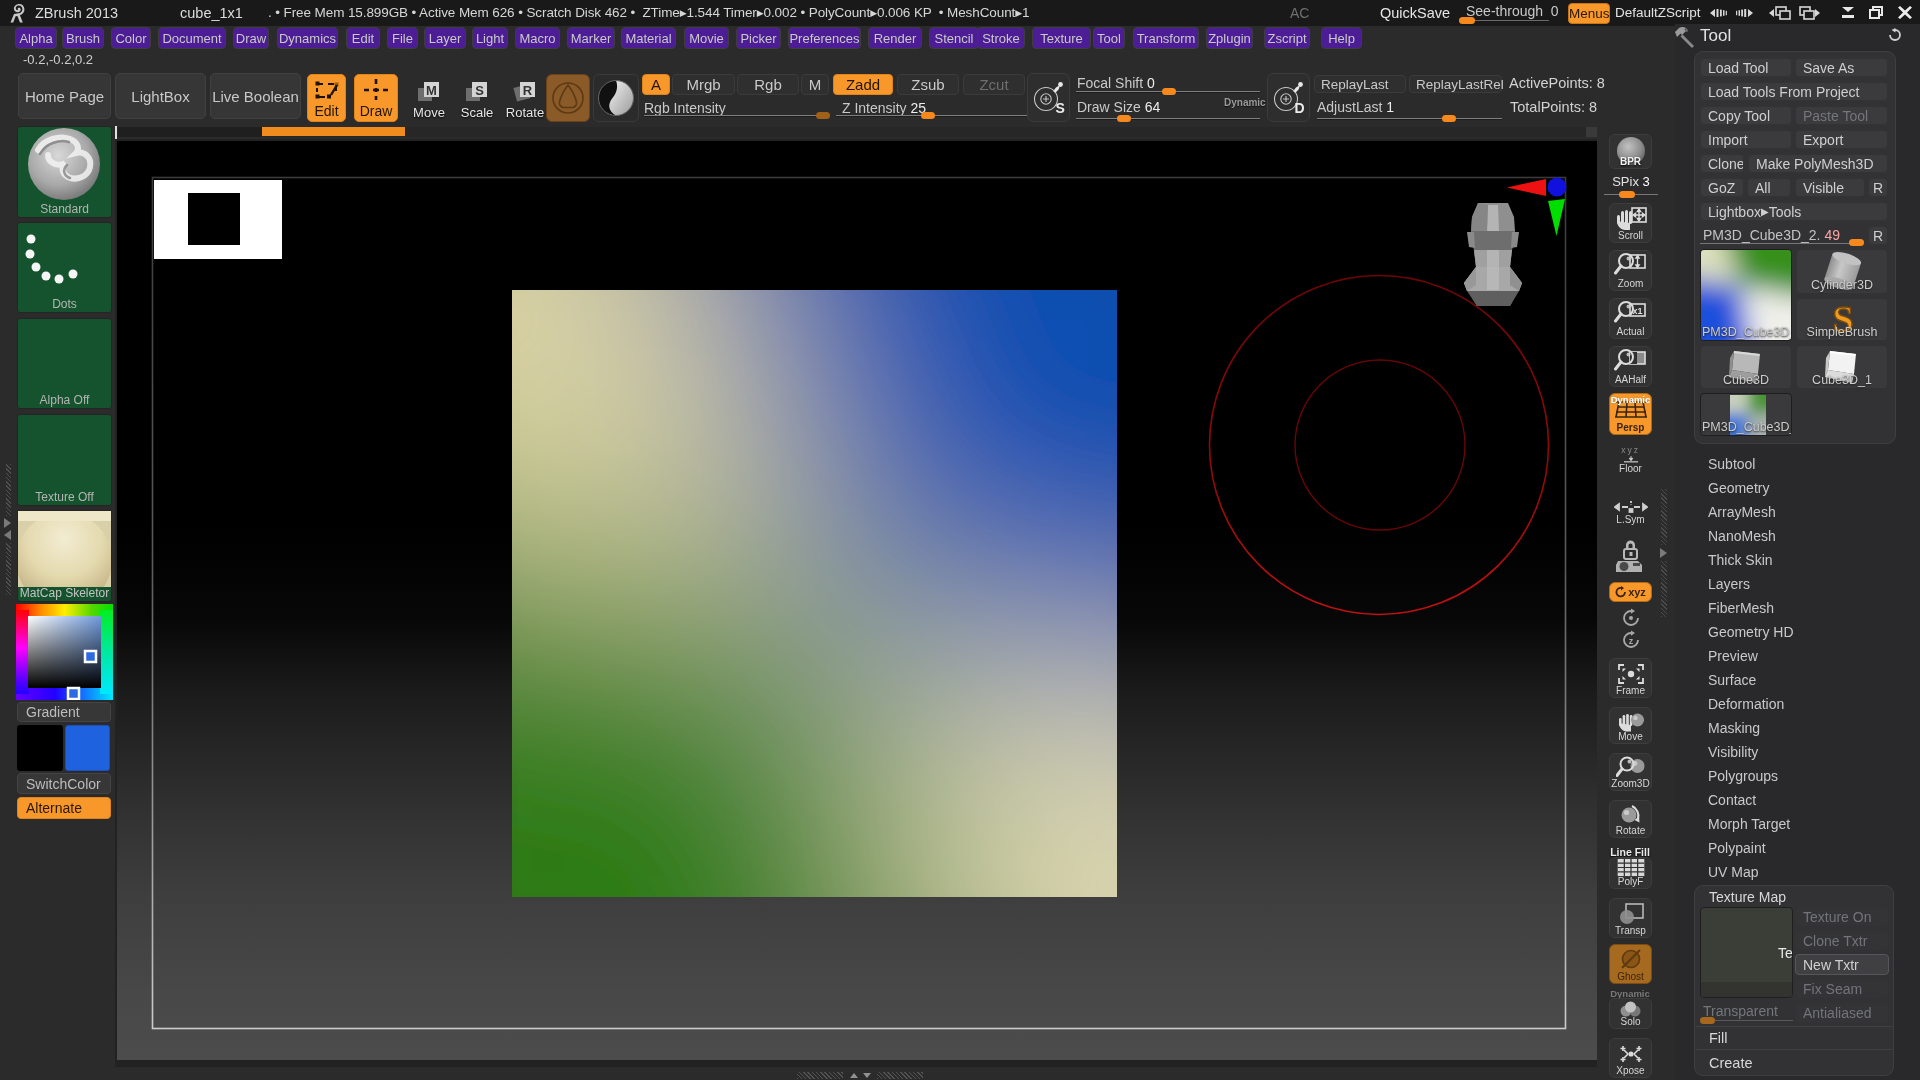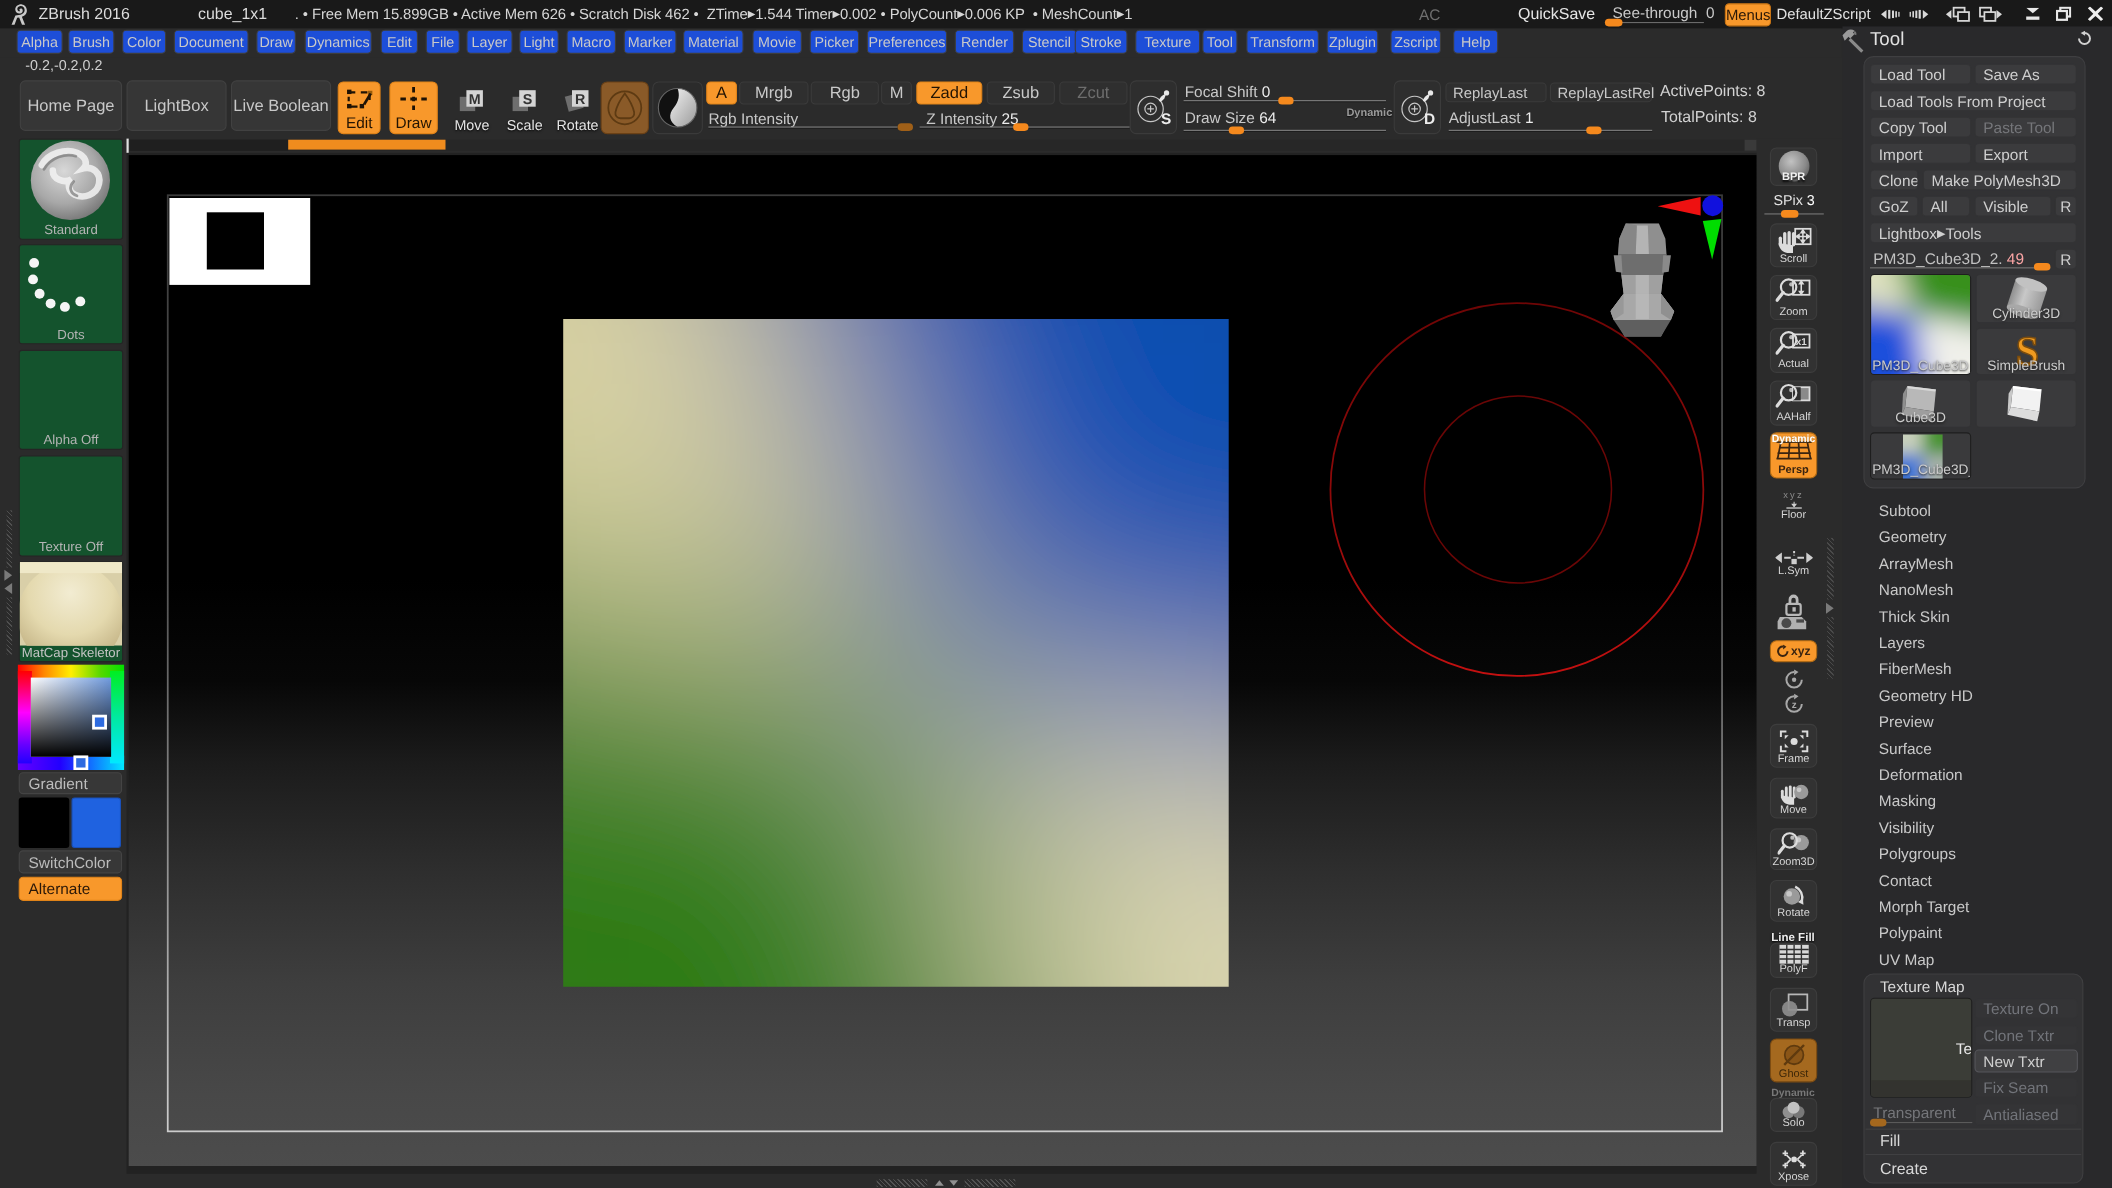--- a/index.html
+++ b/index.html
@@ -6,21 +6,21 @@
   html,body { width:1920px; height:1080px; overflow:hidden; background:#2b2b2b;
     font-family:"Liberation Sans", sans-serif; }
   .abs { position:absolute; }
   .tri { font-size:9px; font-weight:normal; vertical-align:1.5px; }
   #page { position:relative; width:1920px; height:1080px; }
 
   
   #titlebar { left:0; top:0; width:1920px; height:26px; background:#191919; color:#dcdcdc; font-size:14px; }
   #menurow { left:0; top:26px; width:1674px; height:26px; background:#2b2b2b; }
   .mbtn { position:absolute; top:1px; height:22px; line-height:21px; text-align:center;
-    background:#1d4ed8; border:1px solid #3d3d3d; border-radius:4px; color:#c9c9c9; font-size:13px;
+    background:#4c1d95; border:1px solid #3d3d3d; border-radius:4px; color:#c9c9c9; font-size:13px;
     white-space:nowrap; overflow:hidden; }
 
   
   .btn { position:absolute; background:#363636; border:1px solid #414141; border-radius:5px;
     color:#c8c8c8; font-size:15px; display:flex; align-items:center; justify-content:center; }
   .sbtn { position:absolute; background:#2f2f2f; border:1px solid #3b3b3b; border-radius:4px;
     color:#c9c9c9; font-size:15px; display:flex; align-items:center; justify-content:center; }
   .orange { background:#f8982b; border-color:#e08318; color:#231403; }
   .dimtx { color:#6e6e6e; }
   .slabel { position:absolute; color:#c9c9c9; font-size:14px; white-space:nowrap; }
@@ -51,21 +51,21 @@
     font-size:12.5px; text-shadow:0 1px 2px #222; white-space:nowrap; }
 </style>
 </head>
 <body>
 <div id="page">
 
   <div class="abs" id="titlebar">
     <svg class="abs" style="left:8px;top:3px;" width="22" height="20" viewBox="0 0 22 20">
       <path d="M12 1 C8.5 0.7 5.8 3 5.9 5.8 C6 8.2 8 9.6 10.2 9.3 C12 9 13 7.5 12.6 6 C12.2 4.7 10.7 4.3 9.9 5.2 C9.4 5.8 9.6 6.7 10.4 6.9 C9.8 7.5 8.4 7.2 7.9 6 C7.3 4.4 8.5 2.6 10.6 2.5 C12.9 2.4 14.6 4.2 14.4 6.4 C14.3 8.3 12.8 9.9 10.6 10.3 L6 11 L2.5 19.5 L5.2 19.5 L7.6 13.2 L9.4 13 L12 19.5 L14.8 19.5 L11.9 12.3 C14.9 11.3 16.7 8.9 16.4 6.1 C16.2 3.3 14.4 1.2 12 1 Z" fill="#c8c8c8"></path>
     </svg>
-    <span class="abs" style="left:35px;top:5px;font-size:14.5px;">ZBrush 2016</span>
+    <span class="abs" style="left:35px;top:5px;font-size:14.5px;">ZBrush 2013</span>
     <span class="abs" style="left:180px;top:5px;font-size:14.5px;">cube_1x1</span>
     <span class="abs" style="left:268px;top:5px;color:#d6d6d6;font-size:13.5px;letter-spacing:-0.1px;">. • Free Mem 15.899GB • Active Mem 626 • Scratch Disk 462 •&nbsp; ZTime<b class="tri">▶</b>1.544 Timer<b class="tri">▶</b>0.002 • PolyCount<b class="tri">▶</b>0.006 KP &nbsp;• MeshCount<b class="tri">▶</b>1</span>
     <span class="abs" style="left:1290px;top:5px;color:#6f6f6f;">AC</span>
     <span class="abs" style="left:1380px;top:5px;color:#e6e6e6;font-size:14.5px;">QuickSave</span>
     <span class="abs" style="left:1466px;top:3px;color:#c9c9c9;">See-through&nbsp; 0</span>
     <div class="abs" style="left:1459px;top:20px;width:90px;height:1px;background:#6a6a6a;"></div>
     <div class="abs" style="left:1459px;top:17px;width:16px;height:7px;border-radius:4px;background:#f5891d;"></div>
     <div class="abs" style="left:1568px;top:3px;width:42px;height:21px;background:#f8982b;border:1px solid #c87414;border-radius:4px;text-align:center;line-height:19px;color:#2a1808;font-size:13.5px;">Menus</div>
     <span class="abs" style="left:1615px;top:5px;color:#e2e2e2;font-size:13.5px;">DefaultZScript</span>
 
@@ -768,20 +768,21 @@
   <div class="cell" style="left:1796px;top:345px;width:92px;height:44px;">
     <svg width="92" height="44" viewBox="0 0 92 44">
       <g transform="translate(45 22)">
         <path d="M-12 -17 L14 -14 L12 6 L-14 2 Z" fill="#f2f2f2"></path>
         <path d="M-12 -17 L-14 2 L-17 9 L-16 -10 Z" fill="#c8c8c8"></path>
         <path d="M-14 2 L12 6 L10 15 L-17 9 Z" fill="#dcdcdc"></path>
         <path d="M-12 -17 L14 -14 L13 -12 L-12 -15 Z" fill="#ffffff"></path>
       </g>
     </svg>
   </div>
+  <div class="cellab" style="left:1796px;top:373px;width:92px;">Cube3D_1</div>
   <div class="cell" style="left:1700px;top:393px;width:92px;height:43px;border-color:#1e1e1e;">
     <svg class="abs" style="left:29px;top:1px;" width="36" height="41" viewBox="0 0 36 41">
       <defs>
           <filter id="bilin3" x="-60%" y="-60%" width="220%" height="220%">
             <feGaussianBlur stdDeviation="7"></feGaussianBlur>
           </filter>
       <clipPath id="sqclip3">
             <rect x="0" y="0" width="36" height="41"></rect>
           </clipPath>
         </defs>

